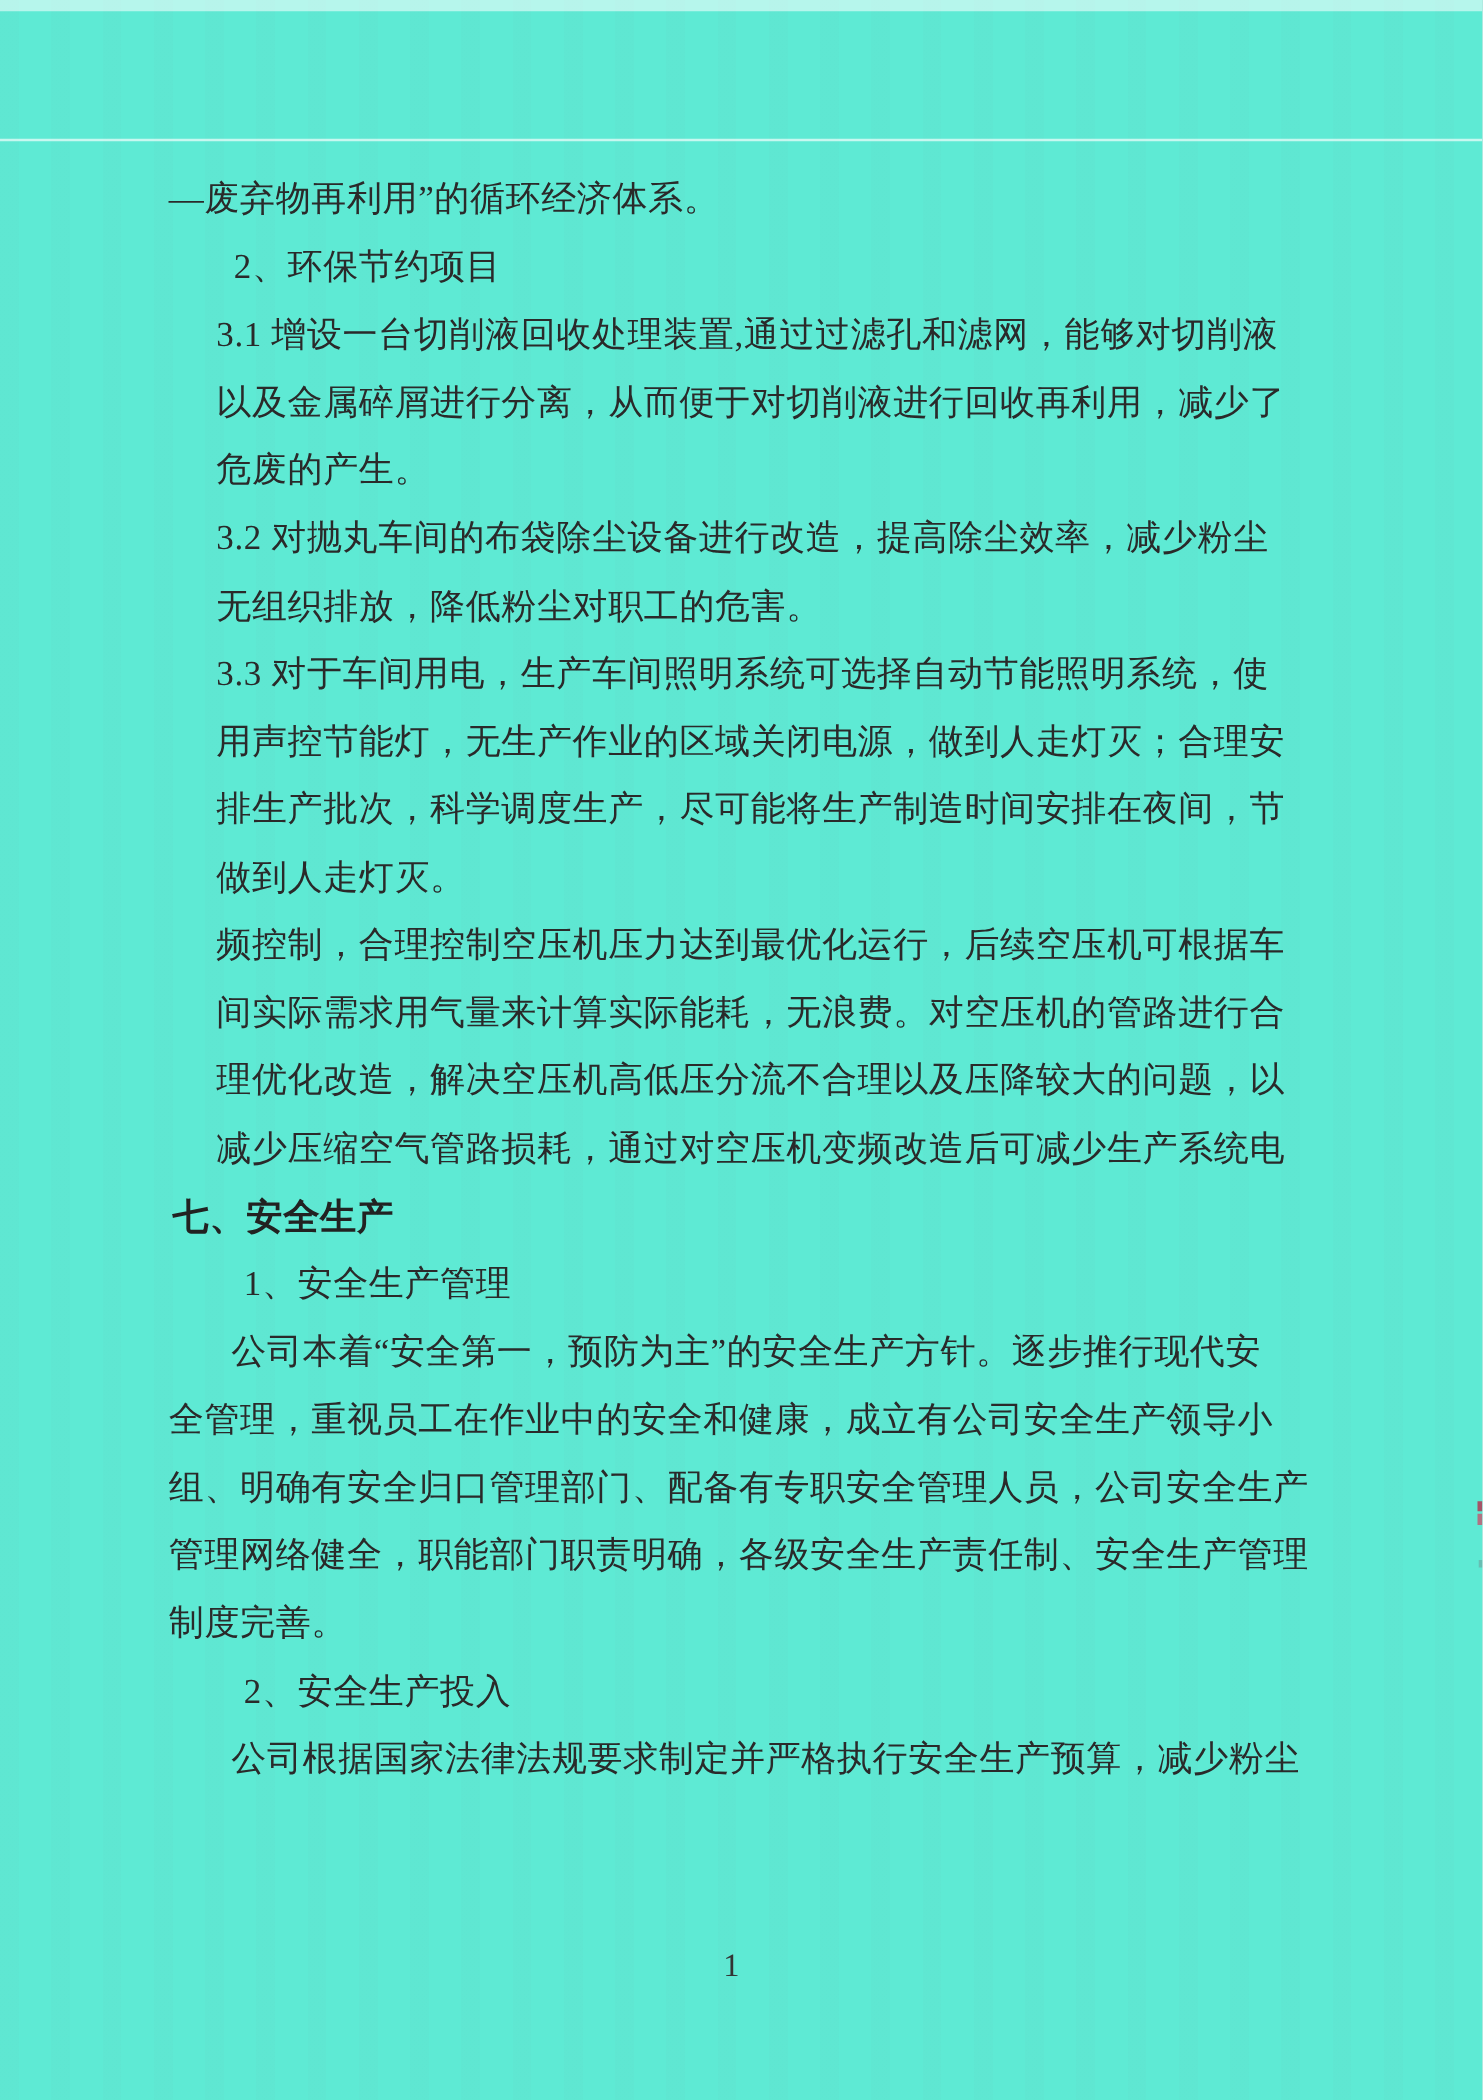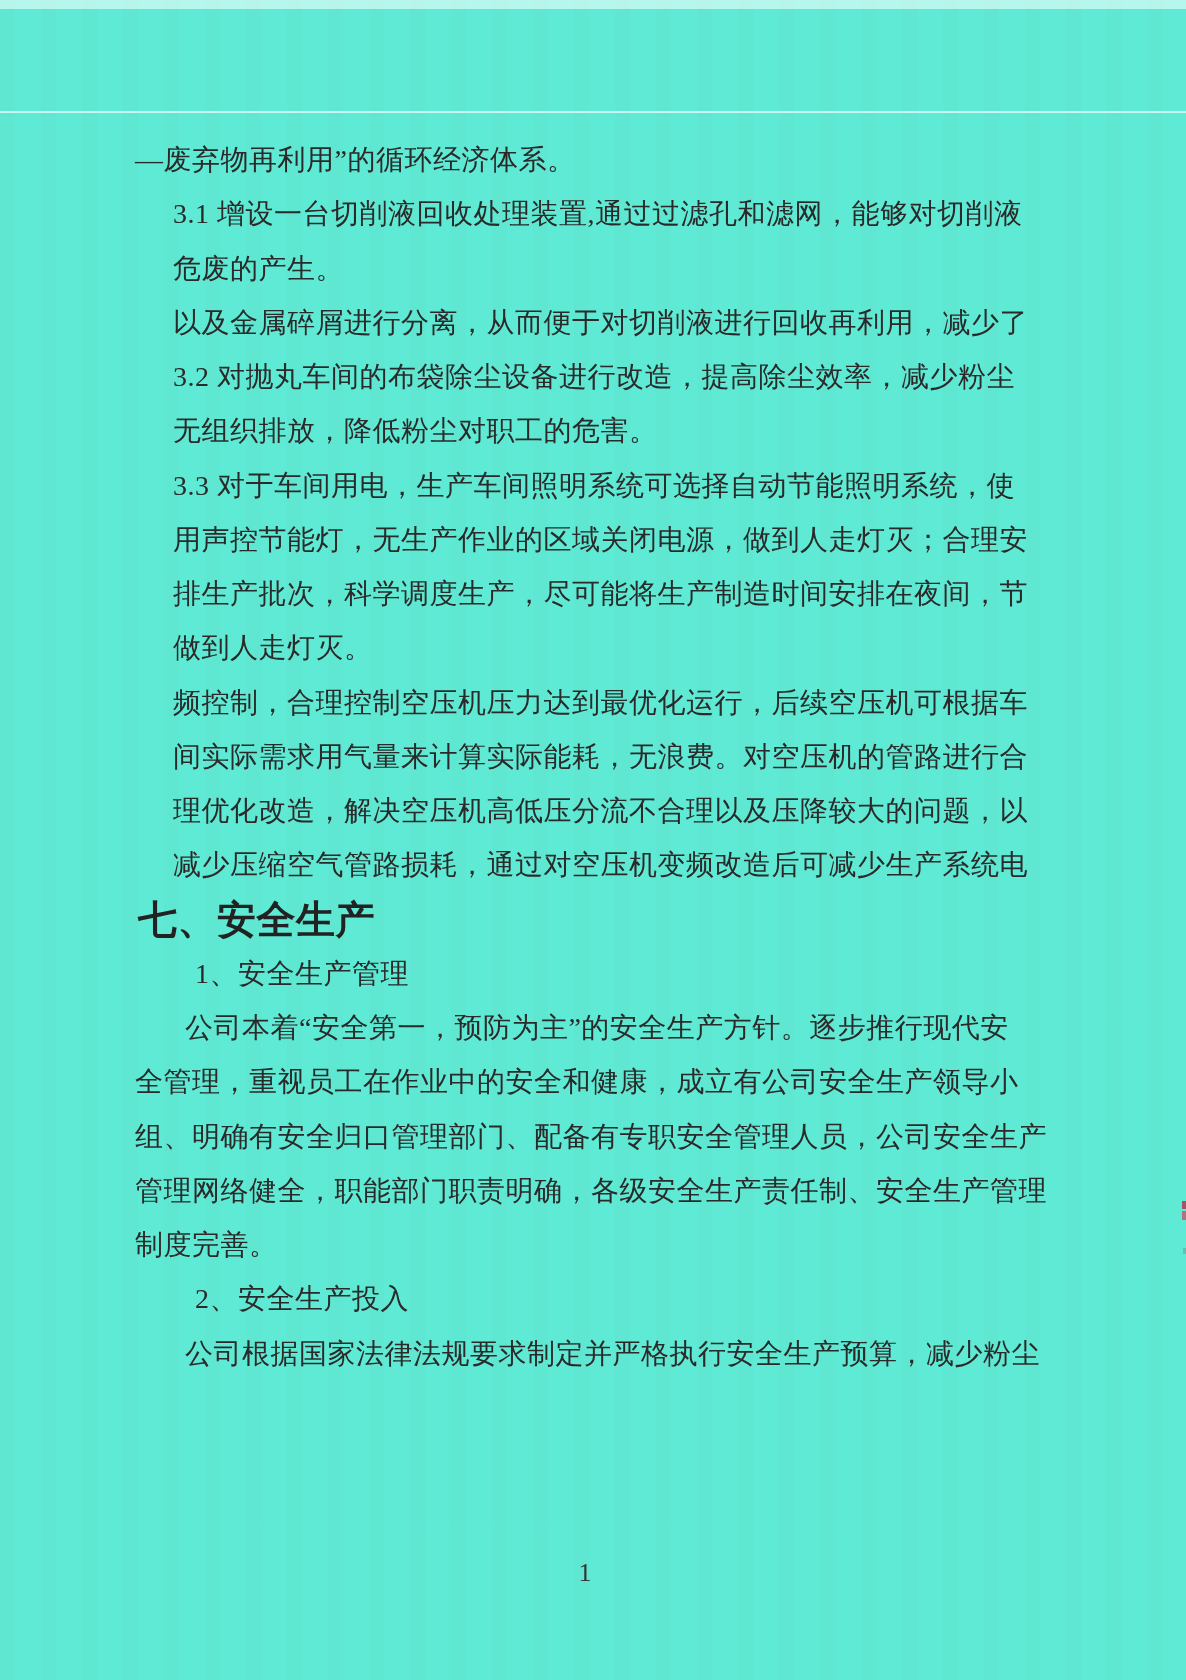--- a/index.html
+++ b/index.html
@@ -57,21 +57,21 @@
     white-space: nowrap;
   }
   .ind-none    { margin-left: 0; }
   .ind-item    { margin-left: 38px; }
   .ind-sub     { margin-left: 52px; }
   .ind-subhead { margin-left: 60px; }
   .ind-para    { margin-left: 50px; }
   .ind-heading { margin-left: 3px; }
   .heading {
     font-weight: bold;
-    font-size: 39px;
+    font-size: 29px;
     color: #222;
   }
   .footer {
     position: absolute;
     left: 135px;
     top: 1558px;
     width: 900px;
     text-align: center;
     font-size: 26px;
     line-height: 30px;
@@ -107,23 +107,24 @@
 </style>
 </head>
 <body>
 
 <div class="page">
   <div class="topband"></div>
   <div class="scanline-top"></div>
 
   <div class="content">
     <div class="line ind-none">—废弃物再利用”的循环经济体系。</div>
+    <div class="line ind-sub">2、环保节约项目</div>
     <div class="line ind-item">3.1 增设一台切削液回收处理装置,通过过滤孔和滤网，能够对切削液</div>
+    <div class="line ind-item">以及金属碎屑进行分离，从而便于对切削液进行回收再利用，减少了</div>
     <div class="line ind-item">危废的产生。</div>
-    <div class="line ind-item">以及金属碎屑进行分离，从而便于对切削液进行回收再利用，减少了</div>
     <div class="line ind-item">3.2 对抛丸车间的布袋除尘设备进行改造，提高除尘效率，减少粉尘</div>
     <div class="line ind-item">无组织排放，降低粉尘对职工的危害。</div>
     <div class="line ind-item">3.3 对于车间用电，生产车间照明系统可选择自动节能照明系统，使</div>
     <div class="line ind-item">用声控节能灯，无生产作业的区域关闭电源，做到人走灯灭；合理安</div>
     <div class="line ind-item">排生产批次，科学调度生产，尽可能将生产制造时间安排在夜间，节</div>
     <div class="line ind-item">做到人走灯灭。</div>
     <div class="line ind-item">频控制，合理控制空压机压力达到最优化运行，后续空压机可根据车</div>
     <div class="line ind-item">间实际需求用气量来计算实际能耗，无浪费。对空压机的管路进行合</div>
     <div class="line ind-item">理优化改造，解决空压机高低压分流不合理以及压降较大的问题，以</div>
     <div class="line ind-item">减少压缩空气管路损耗，通过对空压机变频改造后可减少生产系统电</div>

